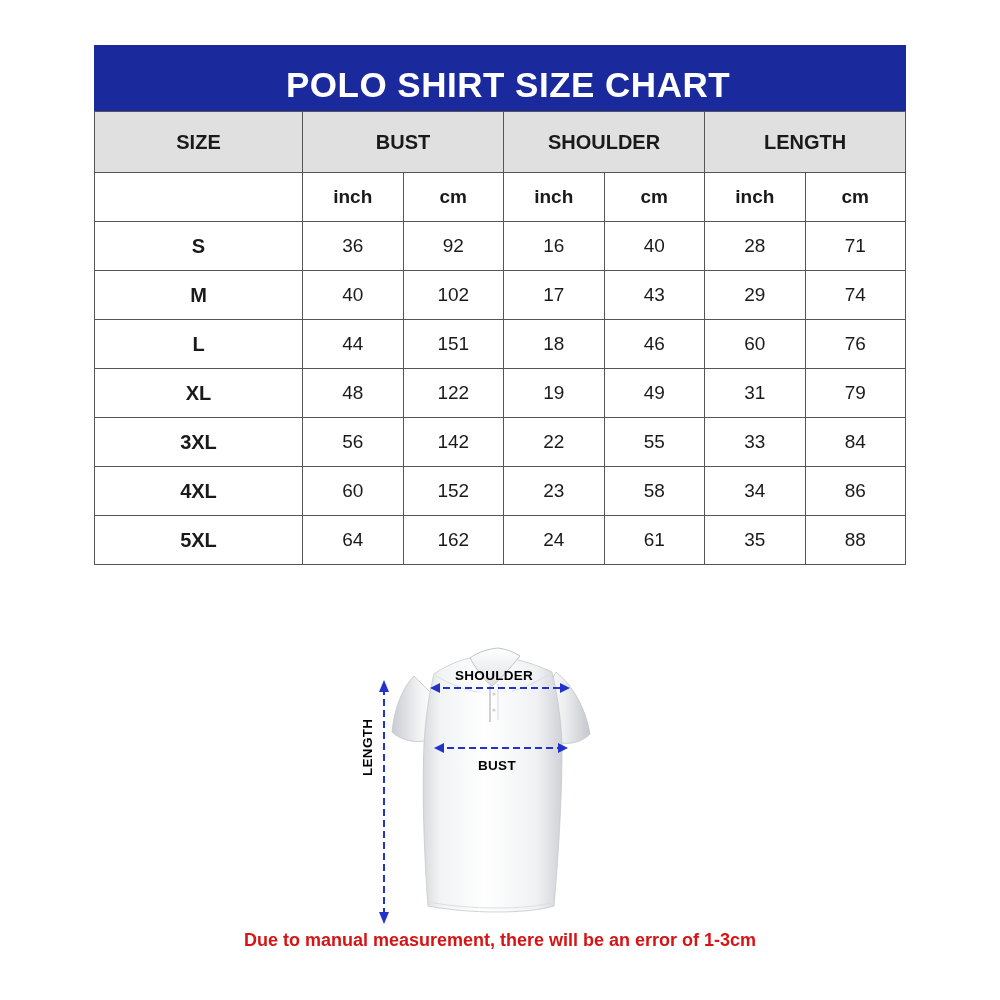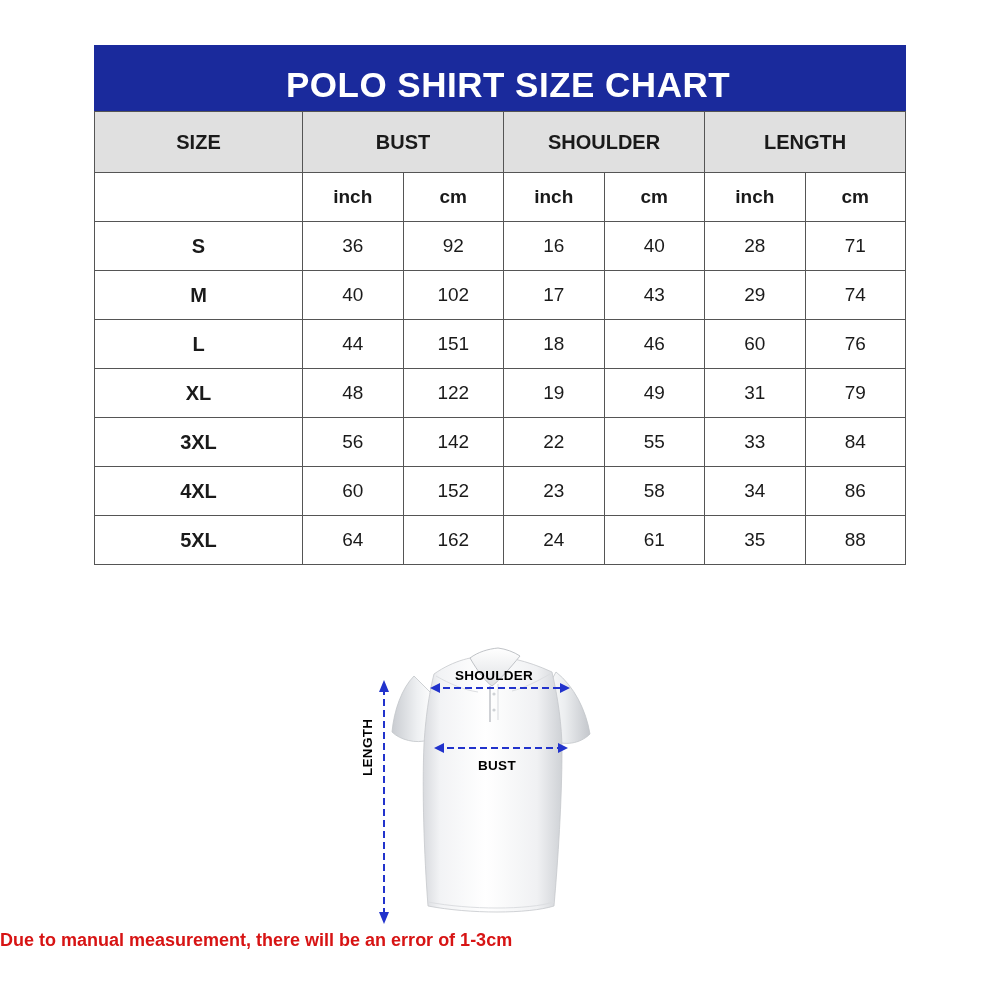--- a/index.html
+++ b/index.html
@@ -105,21 +105,21 @@
     transform: rotate(-90deg);
     transform-origin: left top;
     white-space: nowrap;
   }
 
   .note {
     position: absolute;
     left: 0;
     top: 930px;
     width: 1000px;
-    text-align: left;
+    text-align: center;
     color: #d71414;
     font-size: 18px;
     font-weight: bold;
   }
 </style>
 </head>
 <body>
 
 <div class="page">
 

